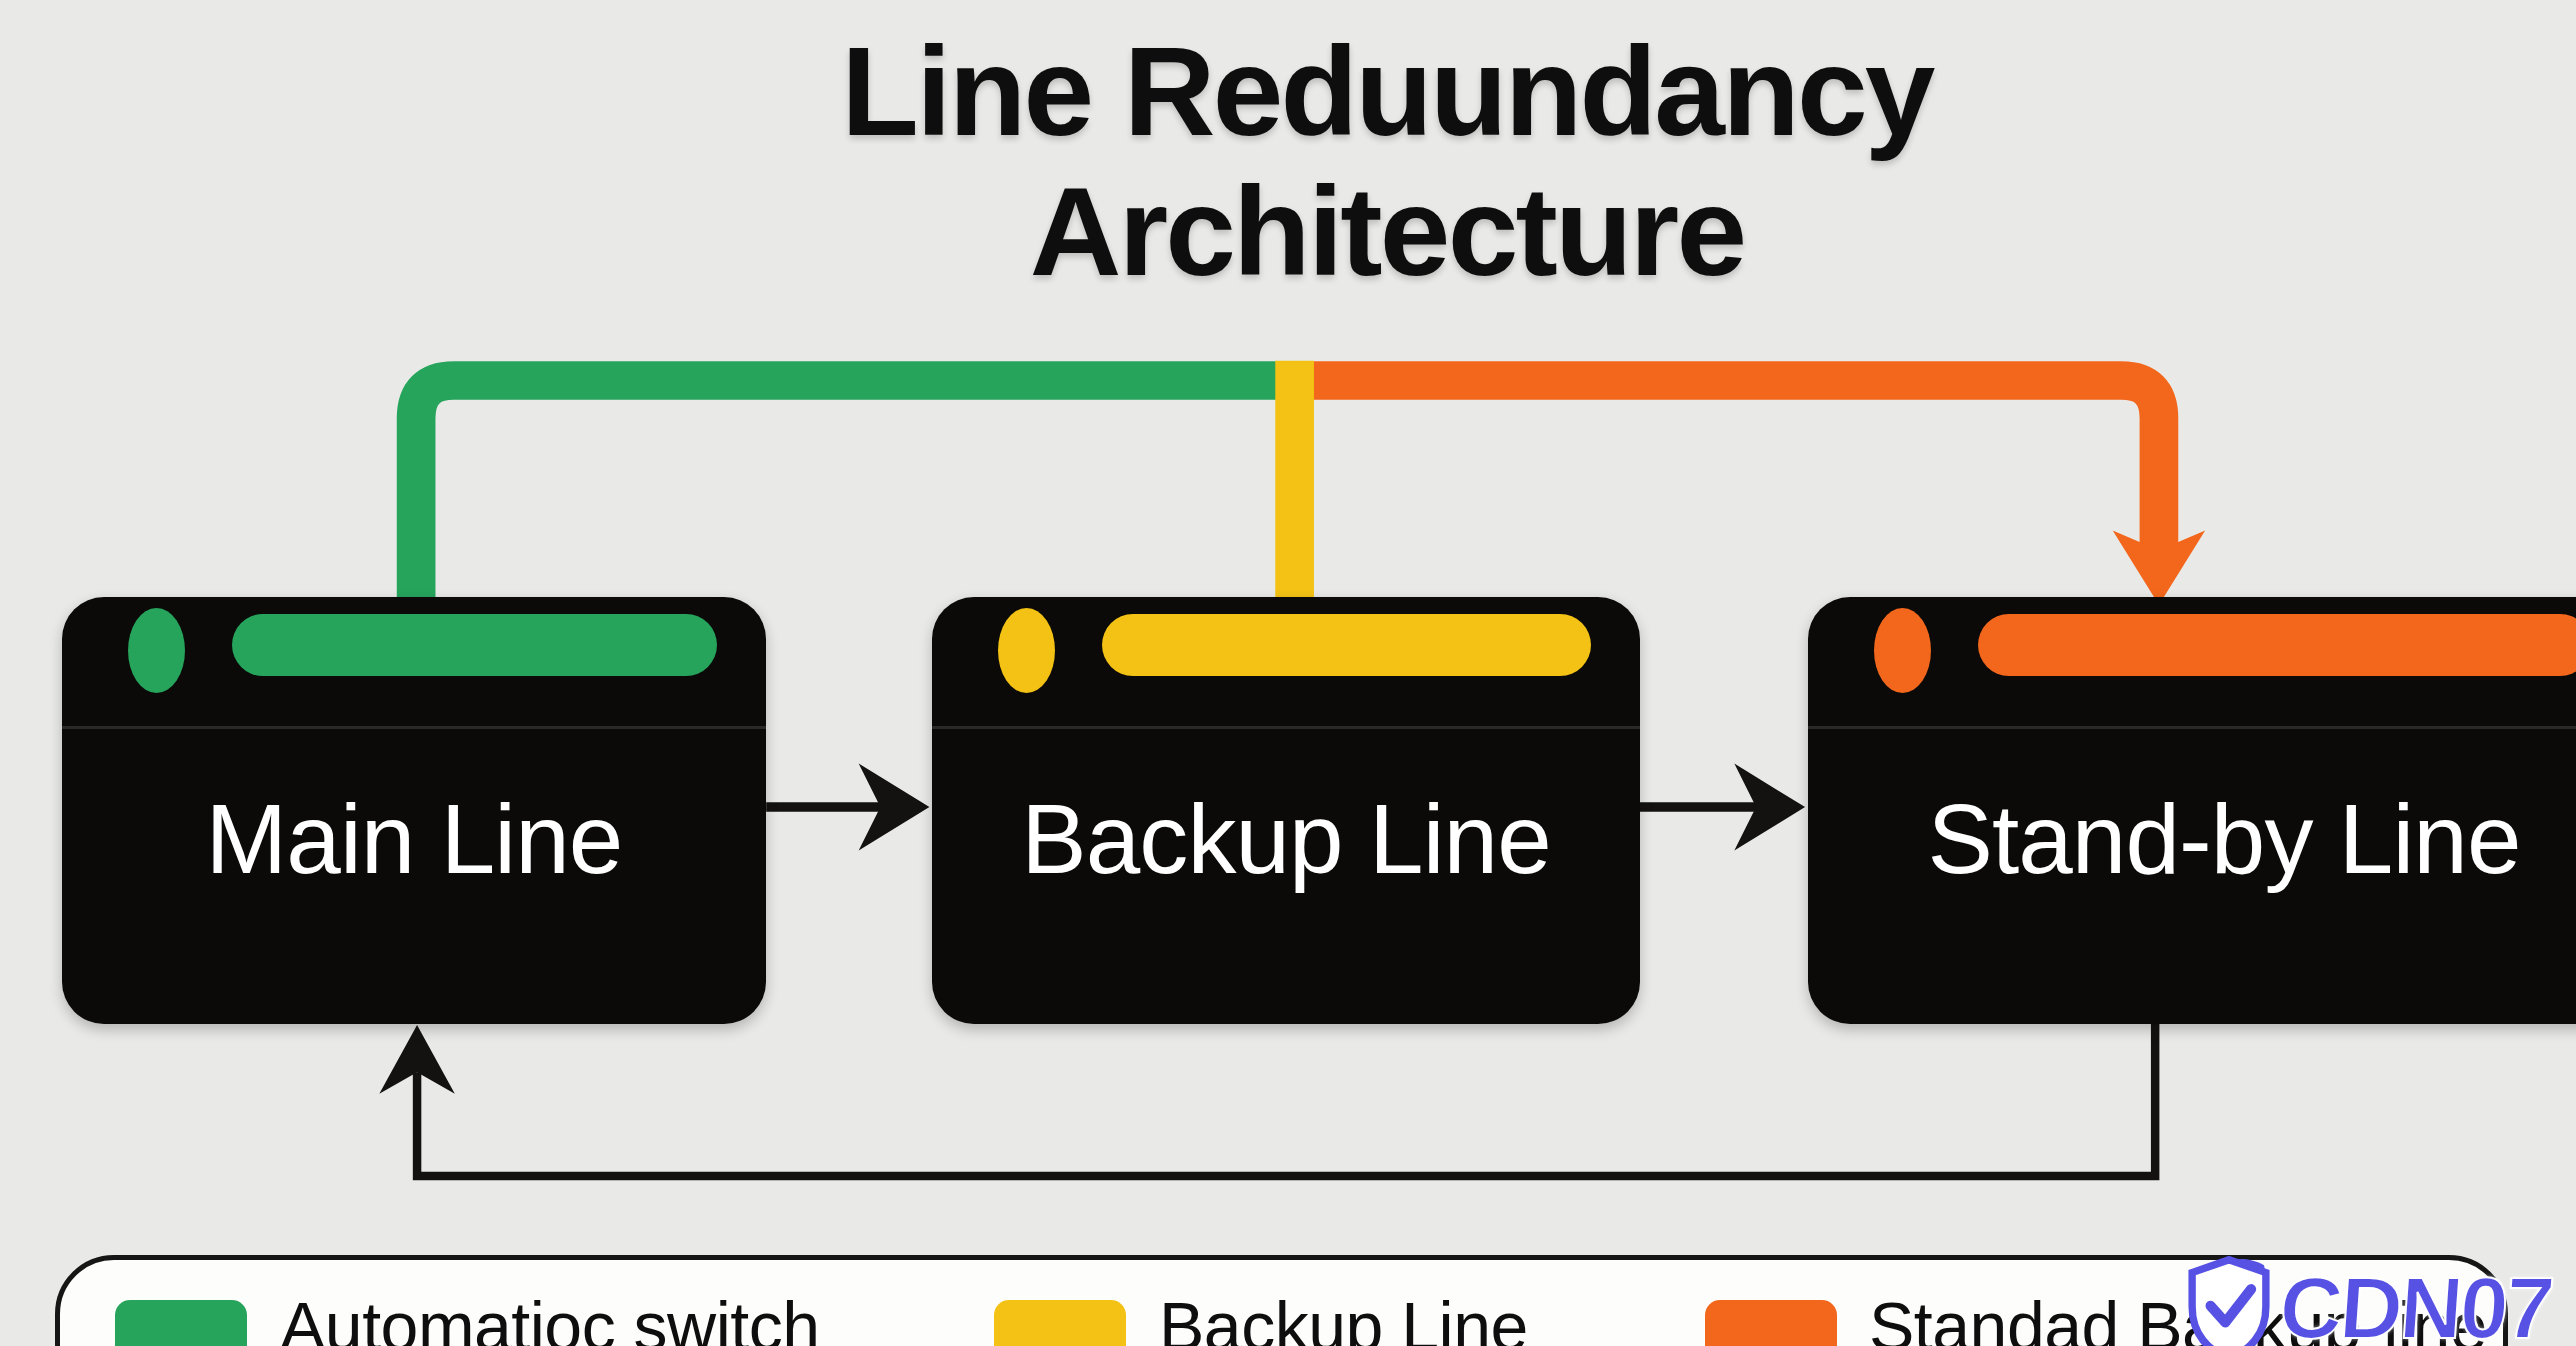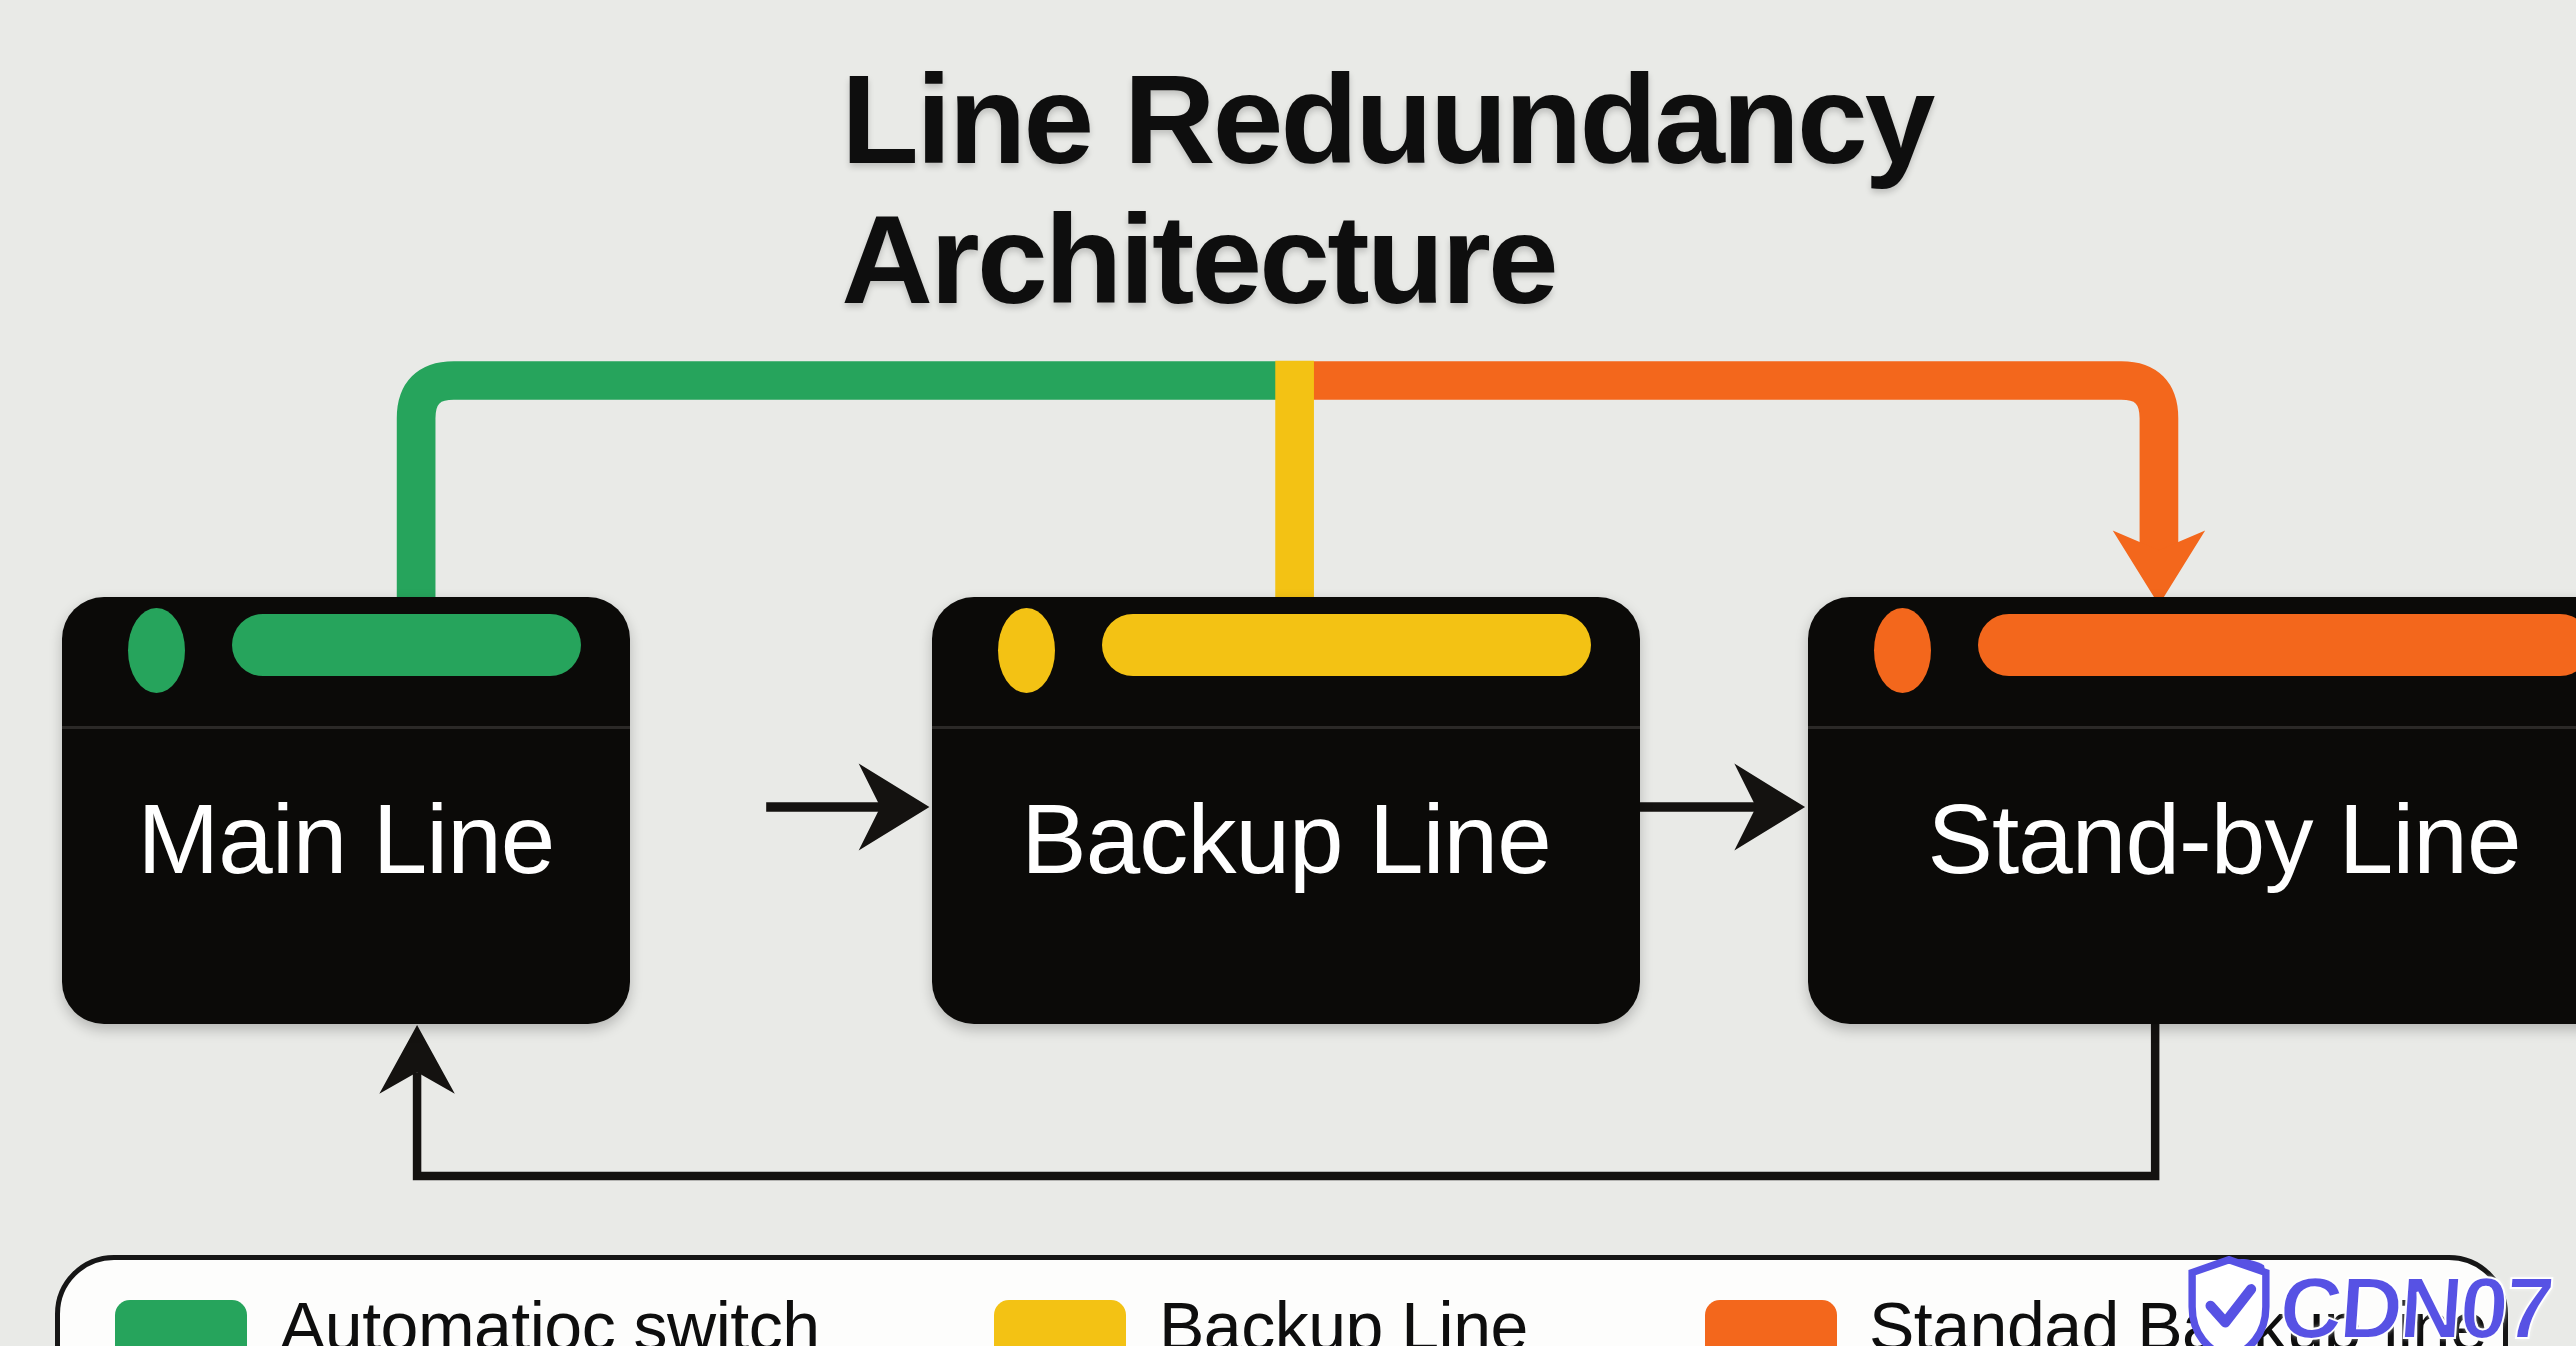--- a/index.html
+++ b/index.html
@@ -17,28 +17,28 @@
     background: #e9eae7;
     overflow: hidden;
   }
 
   
   .title {
     position: absolute;
     left: 1387px;
     top: 21px;
     transform: translateX(-50%);
+    text-align: center;
     color: #0e0e0e;
     font-size: 127px;
     line-height: 140px;
     font-weight: 700;
     letter-spacing: -2.8px;
     white-space: nowrap;
     text-shadow: 0 3.8px 6.6px rgba(0,0,0,0.18);
-    margin-top: 28px;
   }
 
   
   .connector-layer {
     position: absolute;
     left: 0; top: 0;
     width: 2576px;
     height: 1347px;
     z-index: 1;
   }
@@ -46,21 +46,21 @@
   
   .node {
     position: absolute;
     top: 597px;
     height: 427px;
     background: #0b0a08;
     border-radius: 42px;
     z-index: 2;
     box-shadow: 0 5.7px 13.2px rgba(0,0,0,0.22);
   }
-  .node--main    { left: 62px;   width: 568px; }
+  .node--main    { left: 62px;   width: 704px; }
   .node--backup  { left: 932px;  width: 708px; }
   .node--standby { left: 1808px; width: 832px; }
 
   .node-header {
     position: absolute;
     left: 0; top: 0; right: 0;
     height: 129px;
     border-bottom: 3.8px solid #2b2927;
   }
   .dot {

